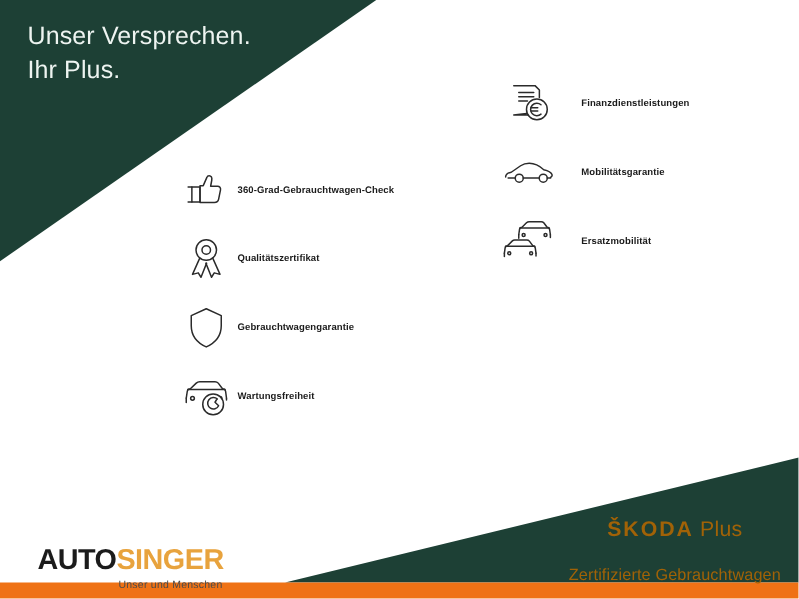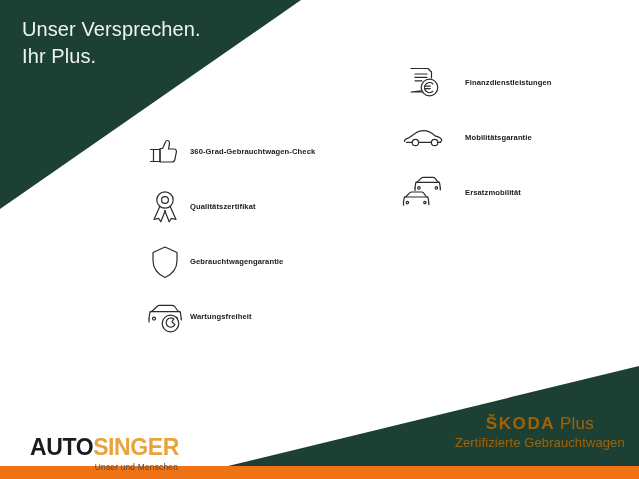--- a/index.html
+++ b/index.html
@@ -33,21 +33,21 @@
   #dealer-wordmark .w-auto{color:#1b1b1b;}
   #dealer-wordmark .w-singer{color:#e8a33d;}
   #dealer-tagline{font-size:8.4px;color:#4a4a4a;letter-spacing:.2px;margin-top:2px;
                   text-align:right;width:148px;}
 
   
   #skoda-logo{position:absolute;left:455px;top:414px;color:#a16207;text-align:center;}
   #skoda-line1{font-size:17px;line-height:20px;letter-spacing:1.1px;font-weight:400;}
   #skoda-line1 .sk-mark{font-weight:700;letter-spacing:1.6px;}
   #skoda-line1 .sk-plus{font-weight:400;letter-spacing:.2px;}
-  #skoda-line2{font-size:13px;line-height:16px;letter-spacing:.1px;margin-top:1px;font-weight:400;}
+  #skoda-line2{font-size:13px;line-height:16px;letter-spacing:.1px;margin-top:18px;font-weight:400;}
 </style>
 </head>
 <body>
 
 <div id="stage">
 
   <div class="bg-layer">
     <svg viewBox="0 0 639 479" xmlns="http://www.w3.org/2000/svg">
       <rect x="0" y="0" width="639" height="479" fill="#ffffff"></rect>
       <polygon points="0,0 301,0 0,209" fill="#1d4035"></polygon>

